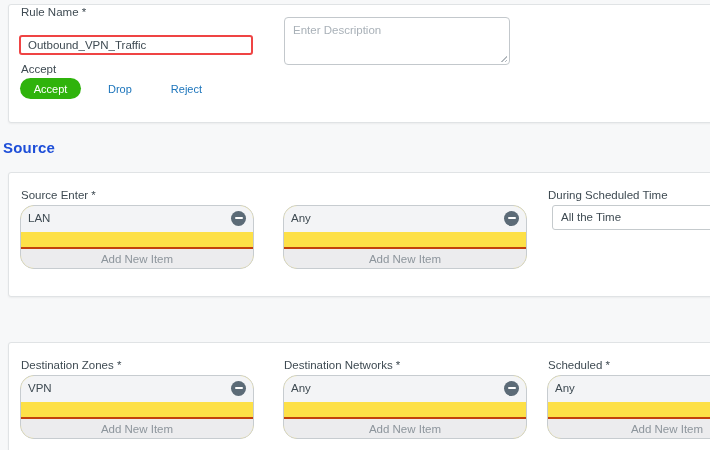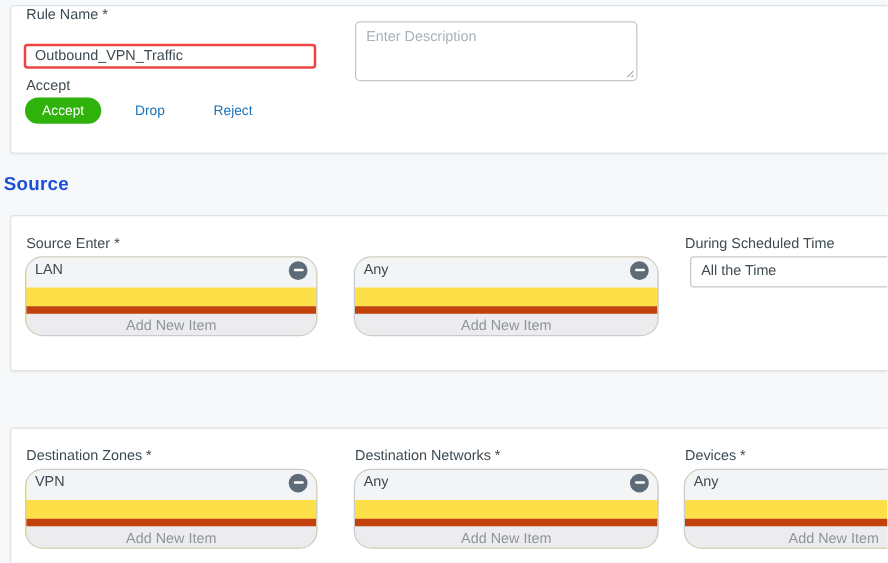--- a/index.html
+++ b/index.html
@@ -72,21 +72,21 @@
   }
   .lb-c1{left:11px;width:234px;}
   .lb-c2{left:274px;width:244px;}
   .lb-c3{left:538px;width:240px;}
   .lb-item{
     flex:0 0 27px;background:#f3f4f6;display:flex;align-items:center;
     padding:0 7px;font-size:11.5px;color:#3e4a52;
   }
   .lb-spacer{flex:1;background:#fff;}
   .lb-add{
-    flex:0 0 21px;background:#ececee;border-top:6px solid #c2410c;
+    flex:0 0 21px;background:#ececee;border-top:2px solid #c2410c;
     display:flex;align-items:center;justify-content:center;
     font-size:11.5px;color:#8d959c;cursor:pointer;margin-top:15px;
   }
   .minus-icon{
     margin-left:auto;width:15px;height:15px;border-radius:50%;
     background:#5c6b77;display:flex;align-items:center;justify-content:center;
     cursor:pointer;flex:0 0 15px;
   }
   .minus-icon::before{content:"";width:8px;height:2.5px;background:#fff;border-radius:1px;}
 
@@ -161,21 +161,21 @@
     <span class="field-label label-c2">Destination Networks *</span>
     <div class="listbox lb-c2">
       <div class="lb-item">
         <span>Any</span>
         <span class="minus-icon"></span>
       </div>
       <div class="lb-spacer"></div>
       <div class="lb-add">Add New Item</div>
     </div>
 
-    <span class="field-label label-c3">Devices *</span>
+    <span class="field-label label-c3">Scheduled *</span>
     <div class="listbox lb-c3">
       <div class="lb-item">
         <span>Any</span>
 
       </div>
       <div class="lb-spacer"></div>
       <div class="lb-add">Add New Item</div>
     </div>
   </section>
 

